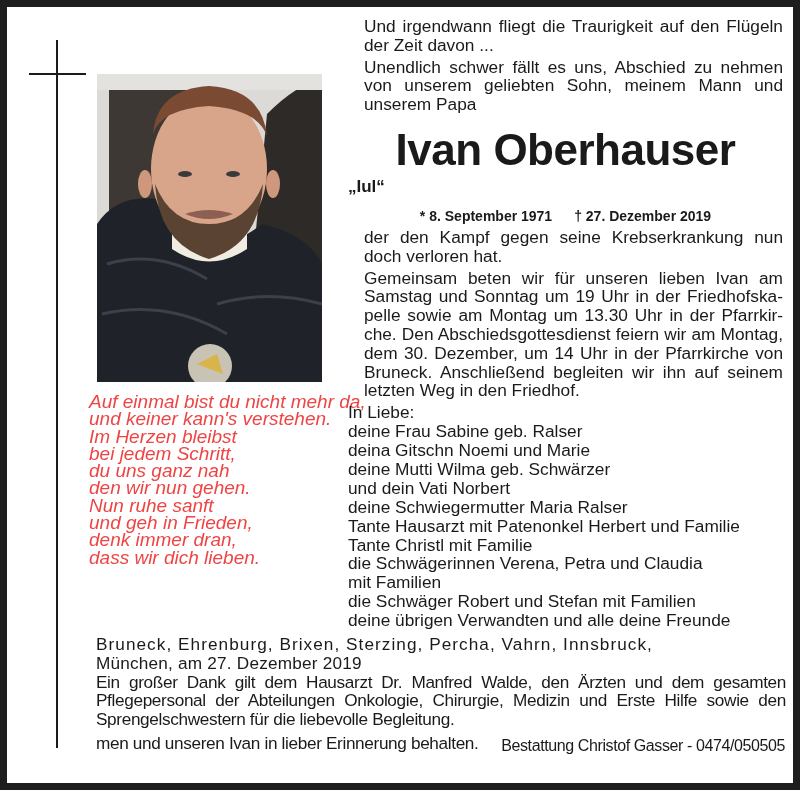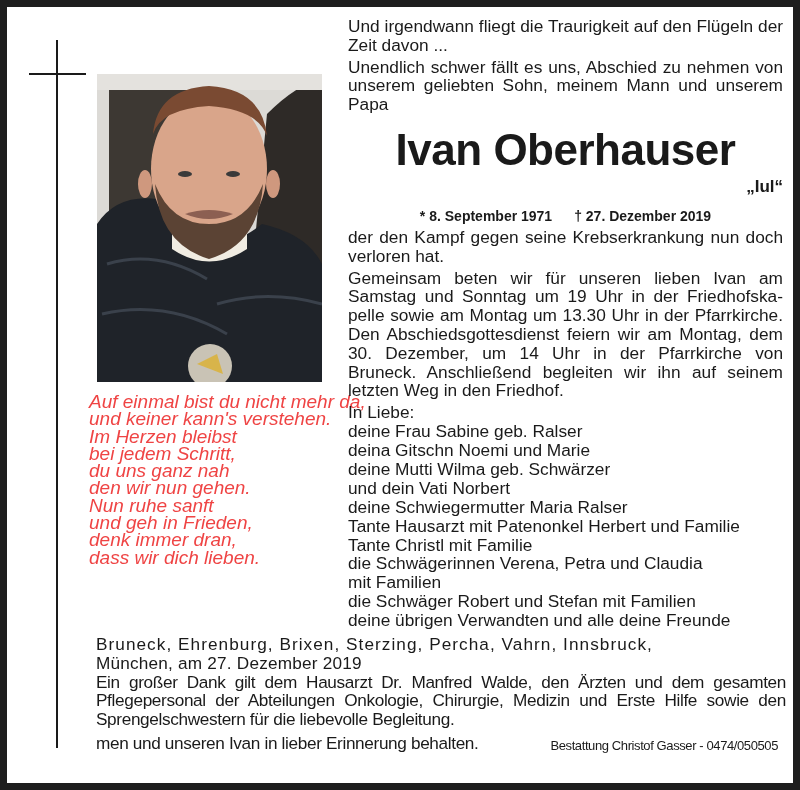--- a/index.html
+++ b/index.html
@@ -25,44 +25,44 @@
     position: absolute; left: 82px; top: 386px; width: 236px;
     font-style: italic; font-size: 19px; line-height: 17.3px;
     color: #ef4444;
   }
   .poem div { white-space: nowrap; }
 
   .right {
     position: absolute; left: 341px; top: 10px; width: 435px;
     font-size: 17.3px; line-height: 18.8px;
   }
-  .para { text-align: justify; text-align-last: left; margin-bottom: 3px; }
+  .para { text-align: justify; text-align-last: left; margin-bottom: 3px; margin-left: 16px; }
   .name {
     text-align: center; font-weight: bold; font-size: 44px; line-height: 46px;
     letter-spacing: -0.5px; margin-top: 13px; margin-bottom: 4px;
   }
-  .nick { text-align: right; font-weight: bold; font-size: 17px; line-height: 20px; }
+  .nick { text-align: left; font-weight: bold; font-size: 17px; line-height: 20px; }
   .dates {
     text-align: center; font-weight: bold; font-size: 14px; line-height: 22px;
     margin-bottom: 1px; word-spacing: 0px; margin-top: 8px;
   }
   .dates .sep { display: inline-block; width: 22px; }
   .mourners div { white-space: nowrap; line-height: 18.9px; }
   .mourners b { font-weight: normal; }
 
   .bottom {
     position: absolute; left: 89px; top: 628px; width: 690px;
     font-size: 17.2px; line-height: 18.8px;
   }
   .places { letter-spacing: 1.05px; }
   .places .l2 { letter-spacing: 0.2px; }
   .thanks { text-align: justify; text-align-last: left; letter-spacing: -0.35px; }
   .vergelt { margin-top: 5px; letter-spacing: -0.35px; position: relative; }
   .funeral-home {
-    position: absolute; right: 8px; bottom: 0px; font-size: 13px;
+    position: absolute; right: 1px; bottom: 0px; font-size: 16px;
     letter-spacing: -0.4px; line-height: 14px;
   }
 </style>
 </head>
 <body>
 
 <div class="card">
   <div class="cross-v"></div>
   <div class="cross-h"></div>
 

